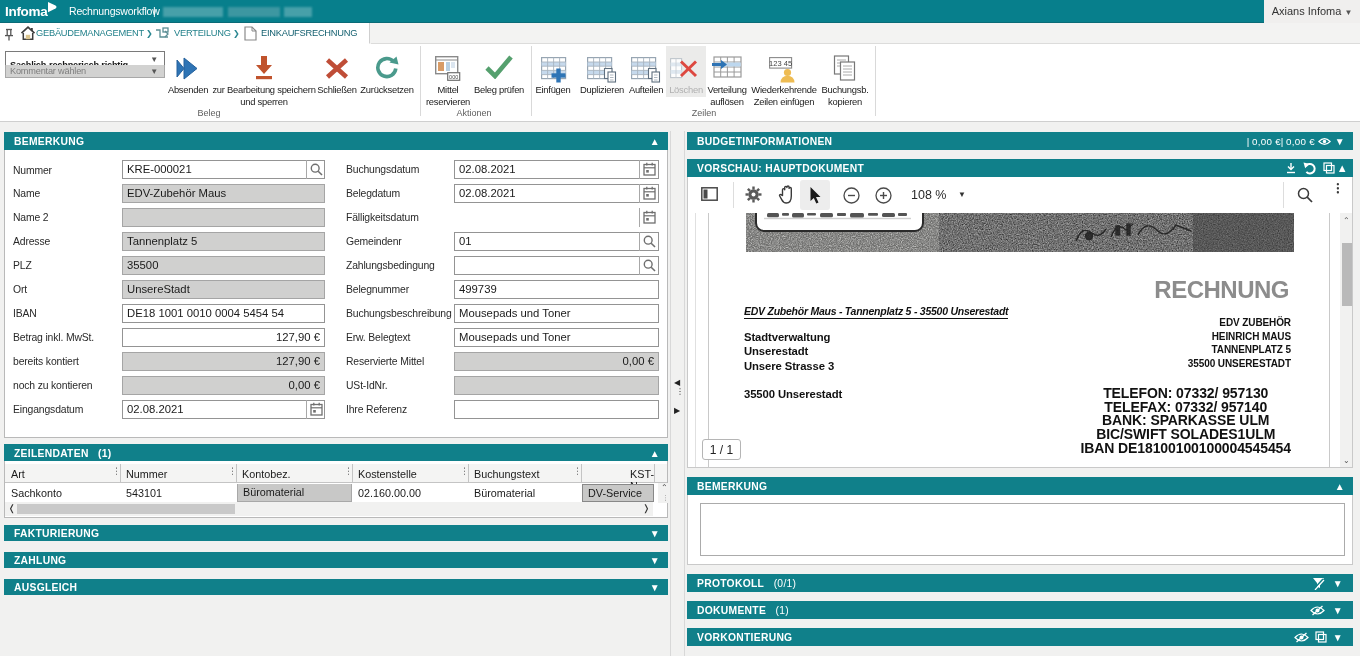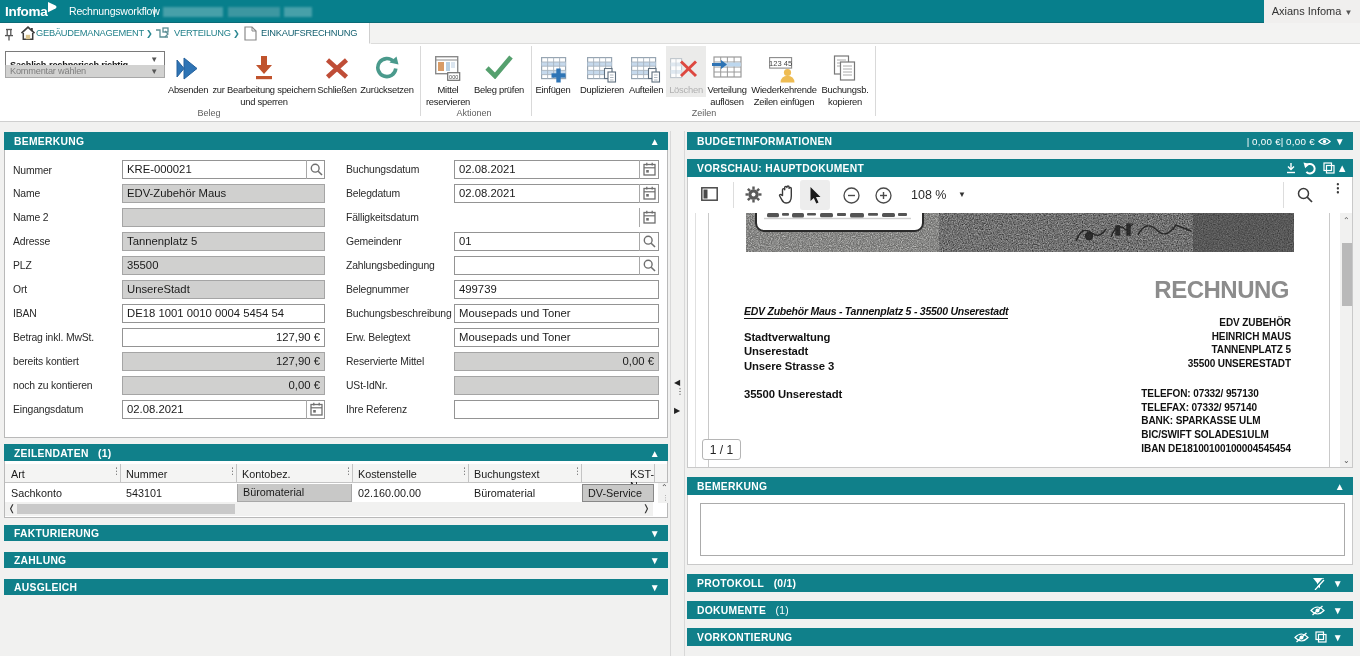--- a/index.html
+++ b/index.html
@@ -580,39 +580,39 @@
           <circle cx="343" cy="23" r="3.5" fill="#222"></circle>
           <rect x="370" y="13" width="3.5" height="9" fill="#222"></rect>
           <rect x="381" y="11" width="3" height="11" fill="#222"></rect>
           <path d="M 392 22 Q 400 6 412 18 Q 420 26 430 12 L 445 18"></path>
         </g>
     </svg>
     <div class="abs" style="right:63px;top:63px;font-size:24px;font-weight:bold;color:#8c8c8c;letter-spacing:-0.5px;">RECHNUNG</div>
     <div class="abs" style="left:56px;top:92px;font-size:10.5px;font-weight:bold;font-style:italic;color:#111;border-bottom:1.2px solid #111;padding-bottom:1px;letter-spacing:-0.25px;">EDV Zubehör Maus - Tannenplatz 5 - 35500 Unserestadt</div>
     <div class="abs" style="left:56px;top:117px;font-size:11.3px;font-weight:bold;color:#111;line-height:14.3px;letter-spacing:-0.1px;">Stadtverwaltung<br>Unserestadt<br>Unsere Strasse 3<br><br>35500 Unserestadt</div>
     <div class="abs" style="right:61px;top:103px;font-size:10px;font-weight:bold;color:#111;line-height:13.7px;text-align:right;letter-spacing:-0.1px;">EDV ZUBEHÖR<br>HEINRICH MAUS<br>TANNENPLATZ 5<br>35500 UNSERESTADT</div>
-    <div class="abs" style="right:61px;top:174px;font-size:10px;font-weight:bold;color:#111;line-height:13.7px;text-align:left;letter-spacing:-0.1px;">TELEFON: 07332/ 957130<br>TELEFAX: 07332/ 957140<br>BANK: SPARKASSE ULM<br>BIC/SWIFT SOLADES1ULM<br>IBAN DE18100100100004545454</div>
+    <div class="abs" style="right:61px;top:174px;font-size:14px;font-weight:bold;color:#111;line-height:13.7px;text-align:center;letter-spacing:-0.1px;">TELEFON: 07332/ 957130<br>TELEFAX: 07332/ 957140<br>BANK: SPARKASSE ULM<br>BIC/SWIFT SOLADES1ULM<br>IBAN DE18100100100004545454</div>
     <div class="abs" style="left:14px;top:226px;width:39px;height:21px;background:#fff;border:1px solid #b5b5b5;border-radius:3px;font-size:12px;color:#222;text-align:center;line-height:20px;">1 / 1</div>
 
     <div class="abs" style="left:652px;top:0;width:14px;height:255px;background:#f1f1f0;">
       <div class="abs" style="left:3px;top:3px;font-size:8px;color:#555;">⌃</div>
       <div class="abs" style="left:2px;top:30px;width:10px;height:63px;background:#b9b9b9;"></div>
       <div class="abs" style="left:3px;top:243px;font-size:8px;color:#555;">⌄</div>
     </div>
   </div>
 
   <div class="abs secbar" style="left:687px;top:477px;width:666px;height:18px;text-align:center;">
       <span class="t">BEMERKUNG</span>
       <span class="caret">▲</span>
     </div>
   <div class="abs" style="left:687px;top:495px;width:666px;height:70px;background:#fff;border:1px solid #c9c9c9;border-top:none;"></div>
   <div class="abs" style="left:700px;top:503px;width:645px;height:53px;background:#fff;border:1px solid #ababab;"></div>
 
   <div class="abs secbar" style="left:687px;top:574px;width:666px;height:18px;">
-    <span class="t">PROTOKOLL&nbsp;&nbsp;&nbsp;<span style="font-weight:bold;margin-top:16px;">(0/1)</span></span>
+    <span class="t">PROTOKOLL&nbsp;&nbsp;&nbsp;<span style="font-weight:normal;margin-top:16px;">(0/1)</span></span>
     <svg style="position:absolute;right:28px;top:3px;" width="13" height="13" viewBox="0 0 13 13">
         <path d="M1 1 L12 1 L8 6 L8 11 L5 9.5 L5 6 Z" fill="#fff"></path>
         <line x1="2" y1="12" x2="11" y2="2" stroke="#10808a" stroke-width="1.6"></line>
         <line x1="3" y1="13" x2="12" y2="3" stroke="#fff" stroke-width="1.2"></line>
       </svg>
     <span class="caret" style="right:10px;">▼</span>
   </div>
 
   <div class="abs secbar" style="left:687px;top:601px;width:666px;height:18px;">
     <span class="t">DOKUMENTE&nbsp;&nbsp;&nbsp;<span style="font-weight:normal;">(1)</span></span>

